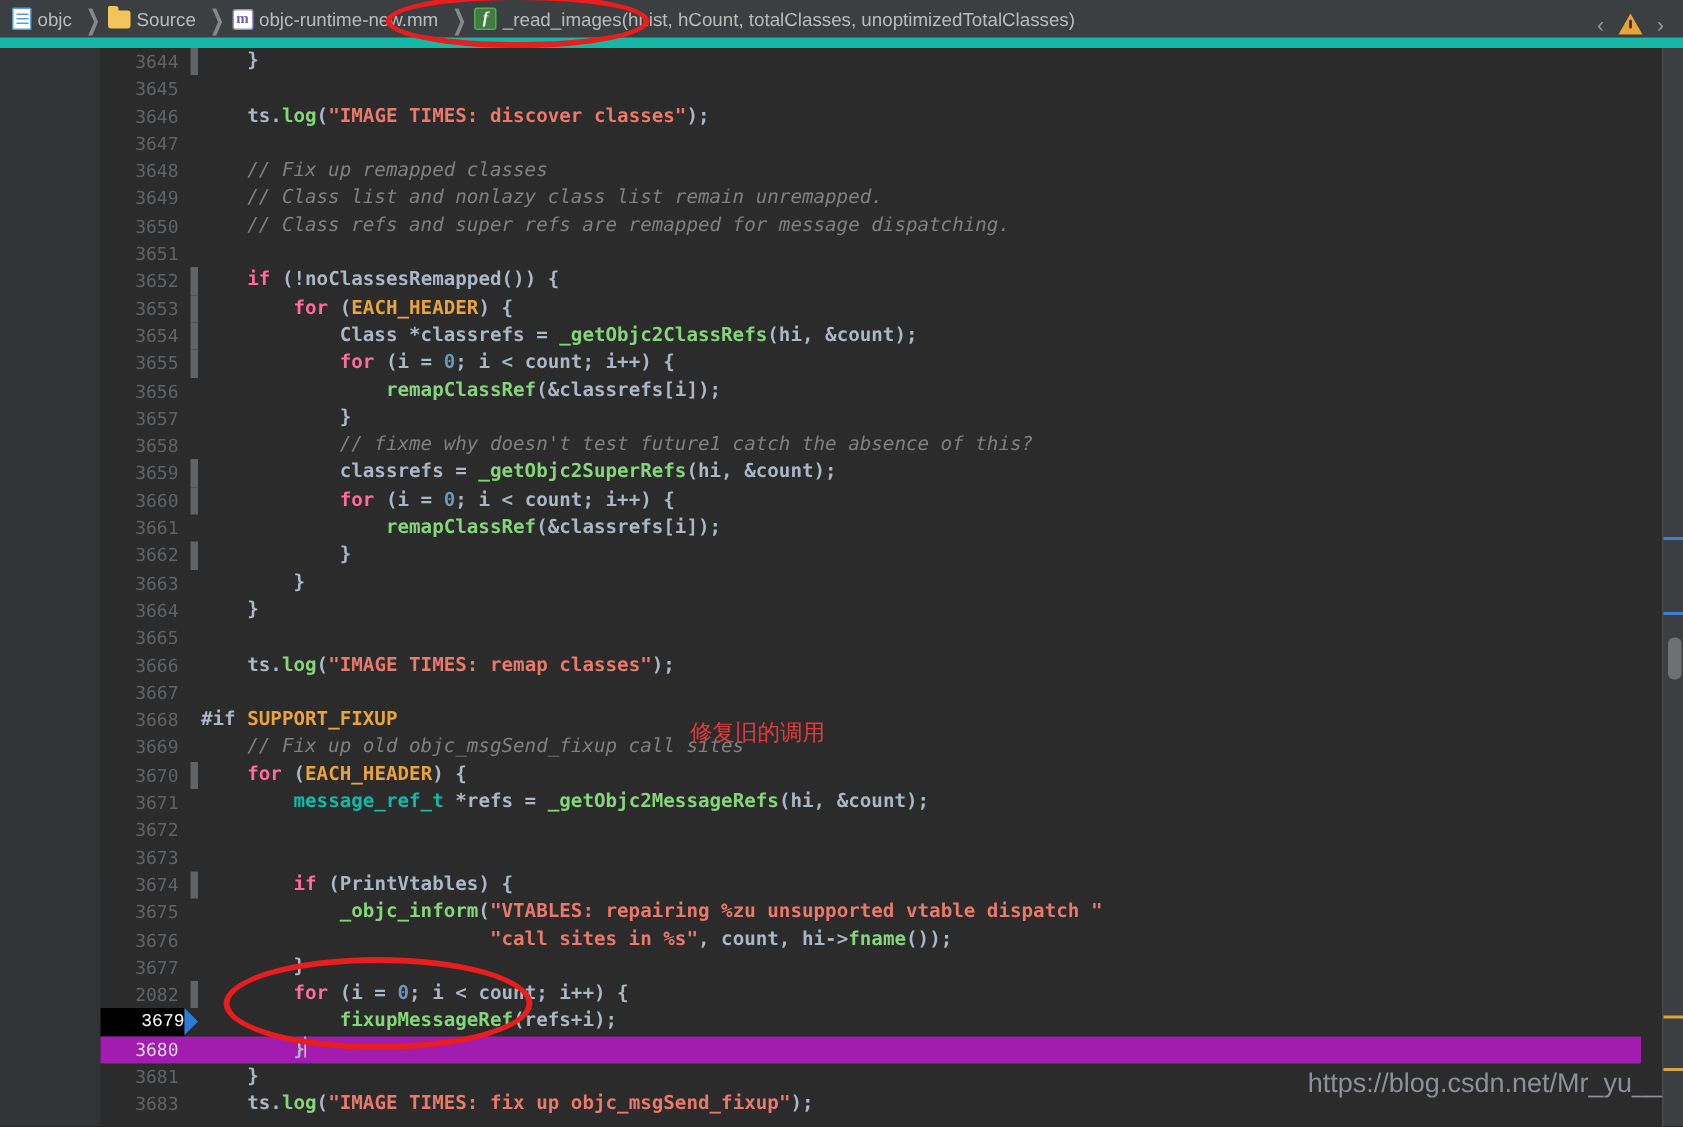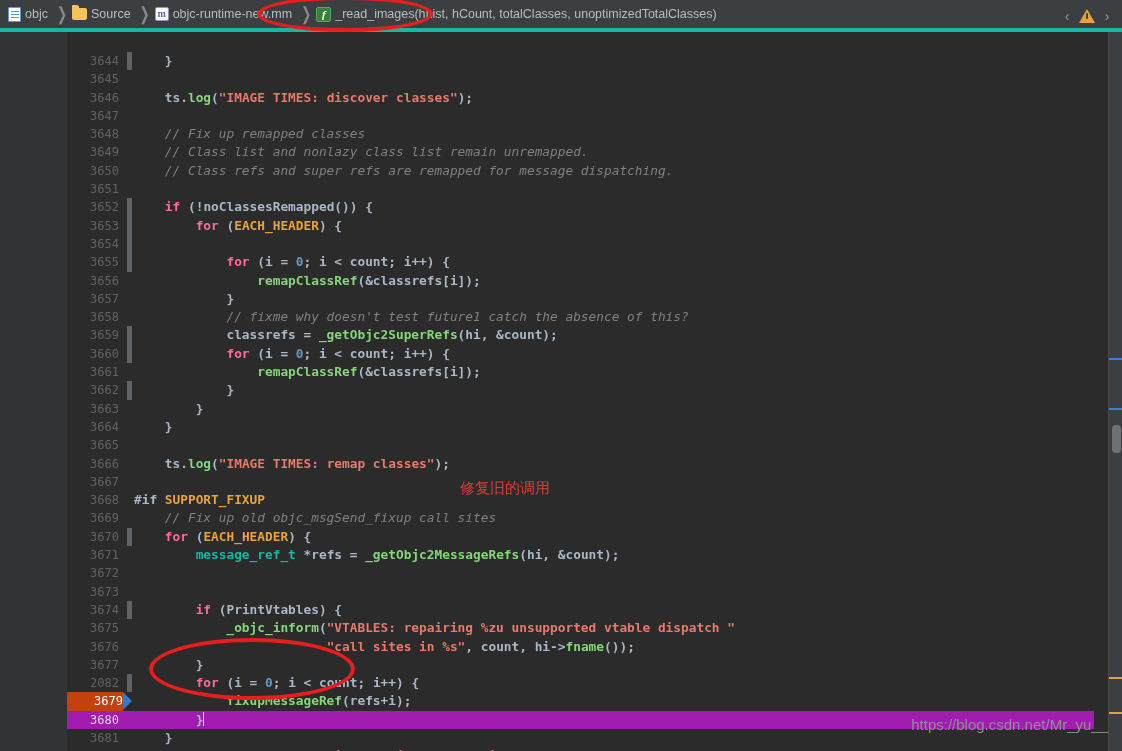--- a/index.html
+++ b/index.html
@@ -15,21 +15,21 @@
     width: 1122px; height: 751px;
     background: #2b2b2b;
     overflow: hidden;
   }
 
   
   .breadcrumb-bar {
     position: absolute; top: 0; left: 0;
     width: 1122px; height: 32px;
     background: #3c3f41;
-    border-bottom: 4px solid #14b8a6;
+    border-bottom: 7px solid #14b8a6;
     display: flex; align-items: center;
     padding-left: 8px;
     z-index: 5;
   }
   .crumb {
     display: flex; align-items: center;
     height: 32px;
     color: #bbbbbb;
     font-size: 12.5px;
     white-space: nowrap;
@@ -127,21 +127,20 @@
   }
   .foldstrip {
     position: absolute; top: 0; left: 58px;
     width: 9px; height: 719px;
     background: #313335;
   }
   .code-area {
     position: absolute; top: 0; left: 67px;
     width: 1027px; height: 555px;
     background: #2b2b2b;
-    margin-top: 20px;
   }
 
   .row {
     position: relative;
     height: 18.3px;
     display: flex;
     align-items: center;
   }
   .lnum {
     position: absolute; left: 0; width: 52px;
@@ -161,23 +160,24 @@
     white-space: pre;
     font-family: "DejaVu Sans Mono", monospace;
     font-size: 12.8px;
     line-height: 18.3px;
     color: #a9b7c6;
     font-weight: bold;
   }
 
   
   .row.exec .lnum {
-    background: #c2410c;
+    background: #000000;
     color: #ffffff;
     width: 56px;
+    font-family: Liberation Mono, monospace;
   }
   .row.exec .exec-arrow {
     position: absolute; left: 56px; top: 0;
     width: 0; height: 0;
     border-top: 9.15px solid transparent;
     border-bottom: 9.15px solid transparent;
     border-left: 9px solid #2d7bd4;
   }
   .row.caret { background: #a21caf; }
   .row.caret .lnum { color: #d8d8d8; }
@@ -225,21 +225,21 @@
     color: #e33b3b;
     font-size: 15px;
     font-family: "DejaVu Sans", sans-serif;
     z-index: 18;
     white-space: nowrap;
   }
   .watermark {
     position: absolute;
     right: 14px; bottom: 18px;
     color: #8d9096;
-    font-size: 15px;
+    font-size: 18px;
     font-family: "Liberation Sans", sans-serif;
     z-index: 15;
     white-space: nowrap;
   }
 </style>
 </head>
 <body>
 
 <div id="app">
 
@@ -321,20 +321,21 @@
           <div class="code"><span class="id">    </span><span class="kw2">if</span><span class="id"> (!</span><span class="id">noClassesRemapped</span><span class="id">()) {</span></div>
         </div>
         <div class="row">
           <div class="lnum">3653</div>
           <div class="fold on"></div>
           <div class="code"><span class="id">        </span><span class="kw2">for</span><span class="id"> (</span><span class="mac">EACH_HEADER</span><span class="id">) {</span></div>
         </div>
         <div class="row">
           <div class="lnum">3654</div>
           <div class="fold on"></div>
+          <div class="code"><span class="id">            Class *classrefs = </span><span class="fn">_getObjc2ClassRefs</span><span class="id">(hi, &amp;count);</span></div>
         </div>
         <div class="row">
           <div class="lnum">3655</div>
           <div class="fold on"></div>
           <div class="code"><span class="id">            </span><span class="kw2">for</span><span class="id"> (i = </span><span class="num">0</span><span class="id">; i &lt; count; i++) {</span></div>
         </div>
         <div class="row">
           <div class="lnum">3656</div>
           <div class="fold"></div>
           <div class="code"><span class="id">                </span><span class="fn">remapClassRef</span><span class="id">(&amp;classrefs[i]);</span></div>

